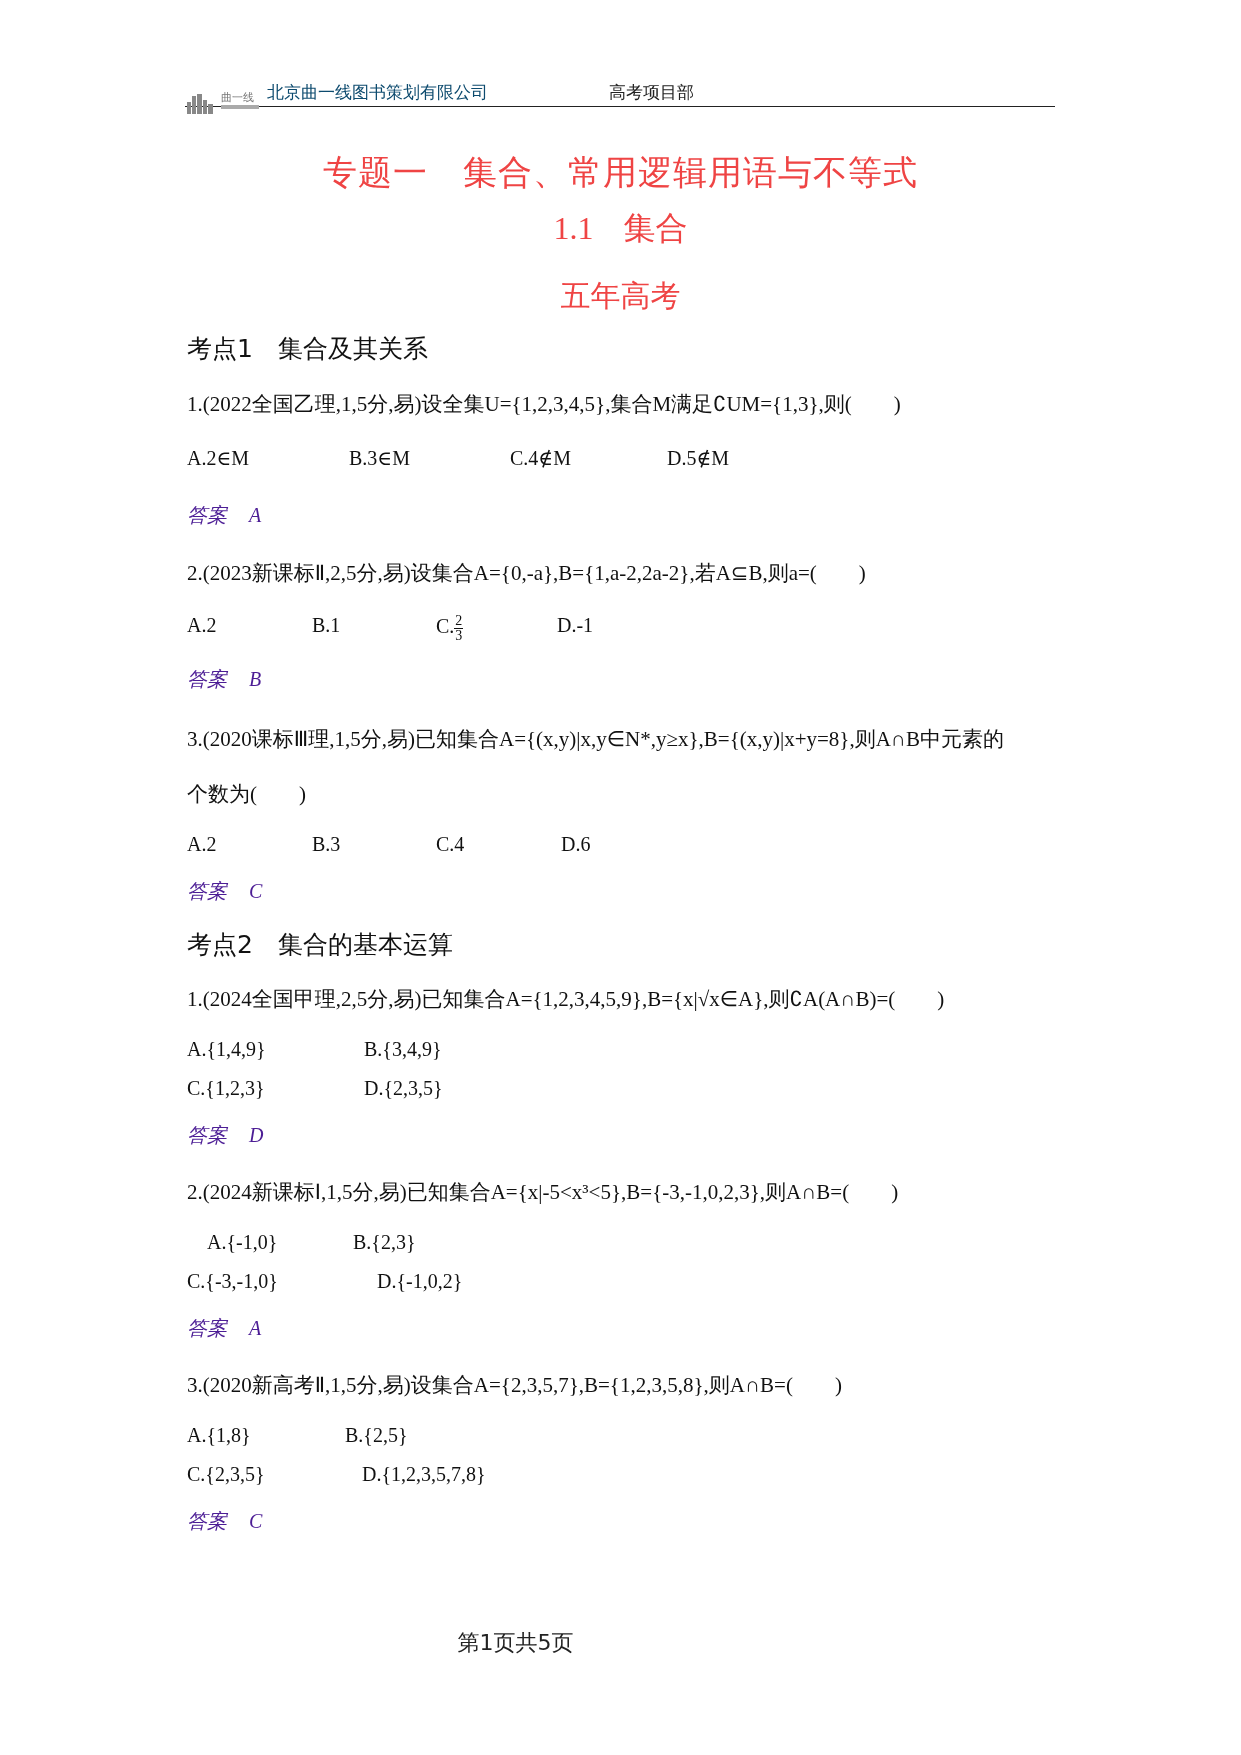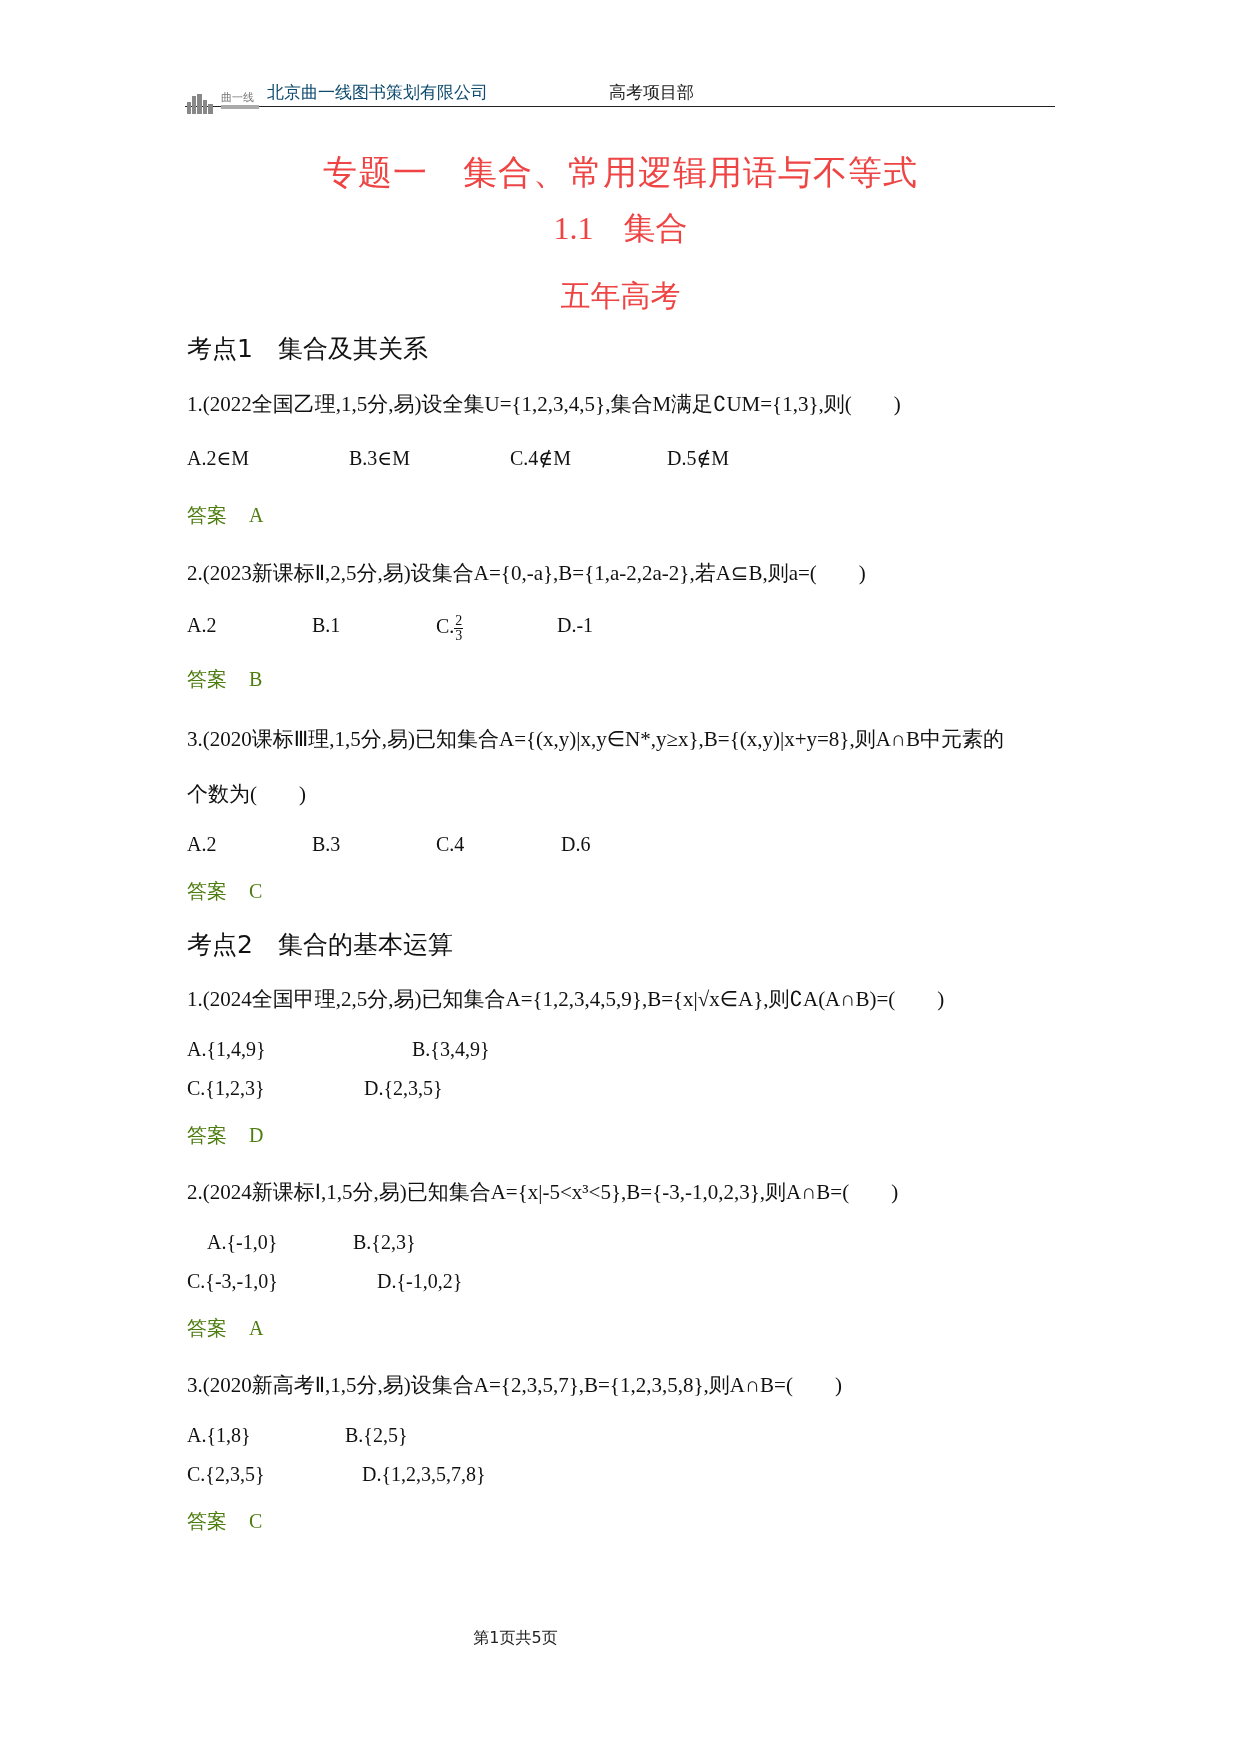--- a/index.html
+++ b/index.html
@@ -14,26 +14,26 @@
     .dept { position: absolute; left: 424px; top: 9px; font-size: 17px; font-family: "DejaVu Sans", sans-serif; color: #222; }
     .title { position: absolute; left: 0; width: 1241px; text-align: center; font-family: "DejaVu Sans", sans-serif; color: #ef4444; }
     .t1 { top: 150px; font-size: 34px; letter-spacing: 1px; }
     .t2 { top: 207px; font-size: 32px; }
     .t2 .num { font-family: "Liberation Serif", serif; font-size: 32px; margin-right: 30px; }
     .t3 { top: 276px; font-size: 30px; }
     .section { position: absolute; left: 187px; font-size: 25px; font-family: "DejaVu Sans", sans-serif; color: #111; }
     .q { position: absolute; left: 187px; font-size: 21px; white-space: nowrap; font-family: "Liberation Serif", serif; }
     .opts { position: absolute; left: 187px; font-size: 20px; white-space: nowrap; }
     .opt { position: absolute; top: 0; }
-    .ans { position: absolute; left: 187px; color: #4d7c0f; font-size: 20px; }
+    .ans { position: absolute; left: 187px; color: #4c1d95; font-size: 20px; font-style: italic; }
     .ans .lbl { font-family: "DejaVu Sans", sans-serif; font-size: 20px; margin-right: 22px; }
     .frac { display: inline-block; vertical-align: middle; text-align: center; font-size: 14px; line-height: 14px; }
     .frac span { display: block; }
     .frac .top { border-bottom: 1px solid #111; padding: 0 1px; }
-    .footer { position: absolute; left: 0; width: 1031px; top: 1628px; text-align: center; font-size: 16px; font-family: "DejaVu Sans", sans-serif; color: #222; }
+    .footer { position: absolute; left: 0; width: 1031px; top: 1628px; text-align: center; font-size: 22px; font-family: "DejaVu Sans", sans-serif; color: #222; }
   </style>
 </head>
 <body>
 
 <div class="header">
   <div class="logo">
     <div class="bars">
       <span style="left:0;width:4px;height:12px;"></span>
       <span style="left:5px;width:4px;height:18px;"></span>
       <span style="left:10px;width:5px;height:20px;"></span>
@@ -91,21 +91,21 @@
   <span class="lbl">答案</span><span>C</span>
 </div>
 
 <div class="section" style="top:928px;">
   <span>考点2</span>　<span>集合的基本运算</span>
 </div>
 
 <div class="q" style="top:985px;">1.(2024全国甲理,2,5分,易)已知集合A={1,2,3,4,5,9},B={x|√x∈A},则∁A(A∩B)=(　　)</div>
 <div class="opts" style="top:1038px;">
   <span class="opt" style="left:0;">A.{1,4,9}</span>
-  <span class="opt" style="left:177px;margin-left:48px;">B.{3,4,9}</span>
+  <span class="opt" style="left:177px;">B.{3,4,9}</span>
 </div>
 <div class="opts" style="top:1077px;">
   <span class="opt" style="left:0;">C.{1,2,3}</span>
   <span class="opt" style="left:177px;">D.{2,3,5}</span>
 </div>
 <div class="ans" style="top:1122px;">
   <span class="lbl">答案</span><span>D</span>
 </div>
 
 <div class="q" style="top:1178px;">2.(2024新课标Ⅰ,1,5分,易)已知集合A={x|-5&lt;x³&lt;5},B={-3,-1,0,2,3},则A∩B=(　　)</div>

